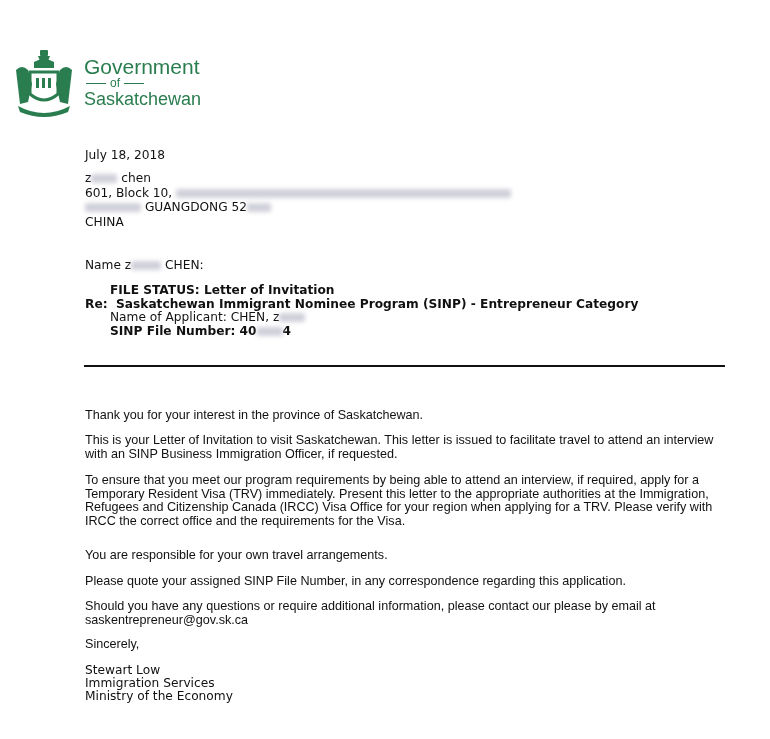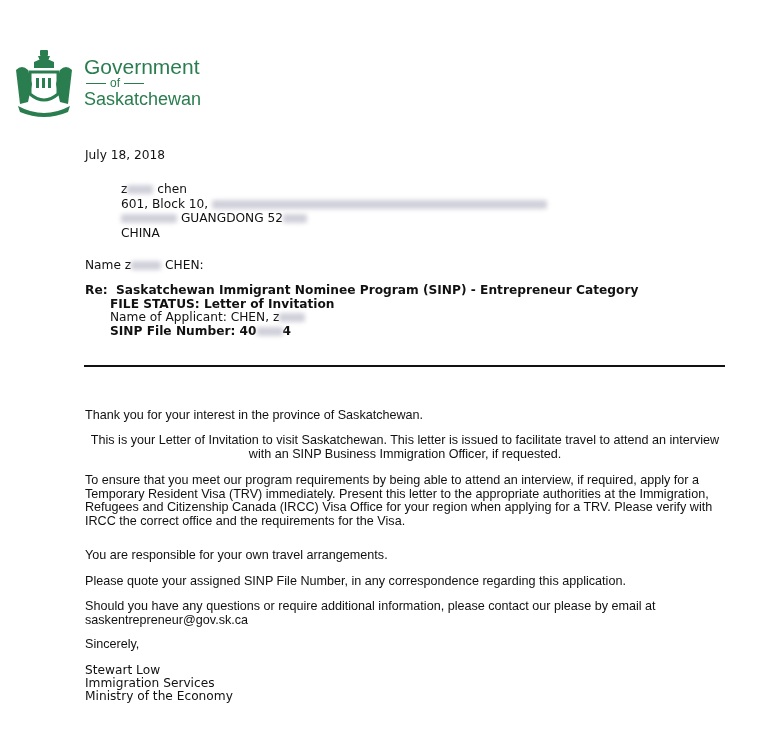--- a/index.html
+++ b/index.html
@@ -9,31 +9,31 @@
     }
     .logo { position: absolute; left: 12px; top: 48px; width: 64px; height: 72px; }
     .gov-text { position: absolute; left: 84px; top: 58px; color: #2a7d4f; font-family: "Liberation Sans", sans-serif; }
     .gov-line1 { font-size: 21px; line-height: 18px; }
     .gov-of { font-size: 12px; line-height: 14px; display: flex; align-items: center; gap: 4px; padding-left: 2px; }
     .gov-of .rule { display: inline-block; width: 20px; height: 1px; background: #2a7d4f; }
     .gov-line3 { font-size: 18px; line-height: 18px; }
 
     .block { position: absolute; left: 85px; }
     .date { top: 148px; }
-    .addr { top: 182px; line-height: 14.5px; margin-left: 36px; }
+    .addr { top: 171px; line-height: 14.5px; }
     .blur { display: inline-block; height: 9px; background: #c8c8d4; filter: blur(2px); vertical-align: middle; border-radius: 2px; opacity: 0.85; }
     .dear { top: 258px; }
     .re { top: 284px; line-height: 13.5px; font-family: "DejaVu Sans", sans-serif; }
     .re .b { font-weight: bold; }
     .re .ind { padding-left: 25px; }
     .divider { position: absolute; left: 84px; top: 365px; width: 641px; height: 1.5px; background: #111; }
 
     .body-text { position: absolute; left: 85px; width: 640px; font-family: "Liberation Sans", sans-serif; font-size: 12.6px; line-height: 13.5px; margin-top: 28px; }
     .p1 { top: 381px; }
-    .p2 { top: 406px; text-align: center; }
+    .p2 { top: 406px; }
     .p3 { top: 446px; }
     .p4 { top: 521px; }
     .p5 { top: 547px; }
     .p6 { top: 572px; }
     .p7 { top: 610px; }
     .sig { top: 636px; font-family: "DejaVu Sans", sans-serif; font-size: 12.2px; line-height: 13px; }
   </style>
 </head>
 <body>
 
@@ -80,25 +80,25 @@
   </div>
   <div>CHINA</div>
 </div>
 
 <div class="block dear">
   <span>Name  z</span><span class="blur" style="width:30px"></span>
   <span>CHEN:</span>
 </div>
 
 <div class="block re">
+  <div class="b ind">FILE STATUS: Letter of Invitation</div>
   <div class="b">
     <span>Re:</span>&nbsp;
     <span>Saskatchewan Immigrant Nominee Program (SINP) - Entrepreneur Category</span>
   </div>
-  <div class="b ind">FILE STATUS: Letter of Invitation</div>
   <div class="ind">
     <span>Name of Applicant: CHEN, z</span><span class="blur" style="width:26px"></span>
   </div>
   <div class="b ind">
     <span>SINP File Number: 40</span><span class="blur" style="width:26px"></span><span>4</span>
   </div>
 </div>
 
 <div class="divider"></div>
 

